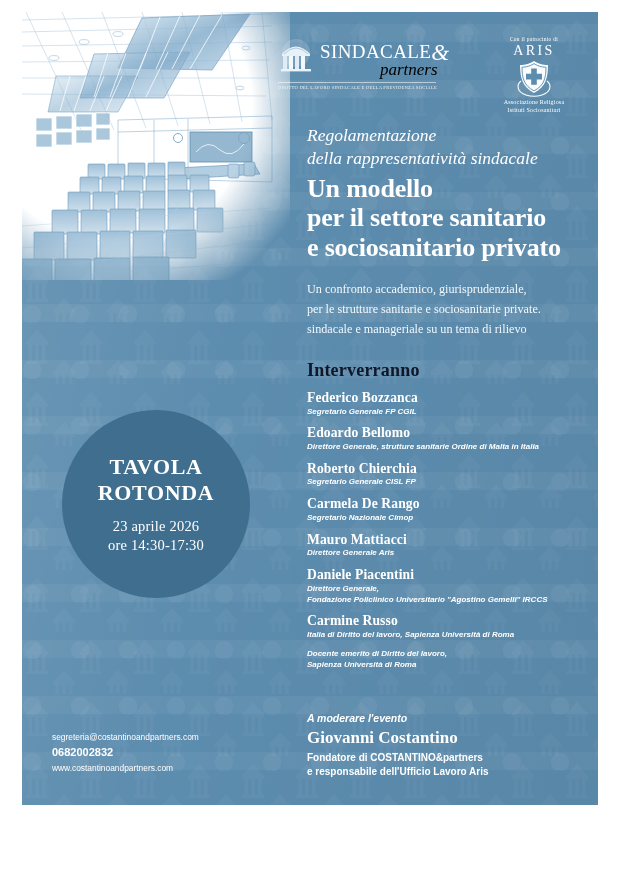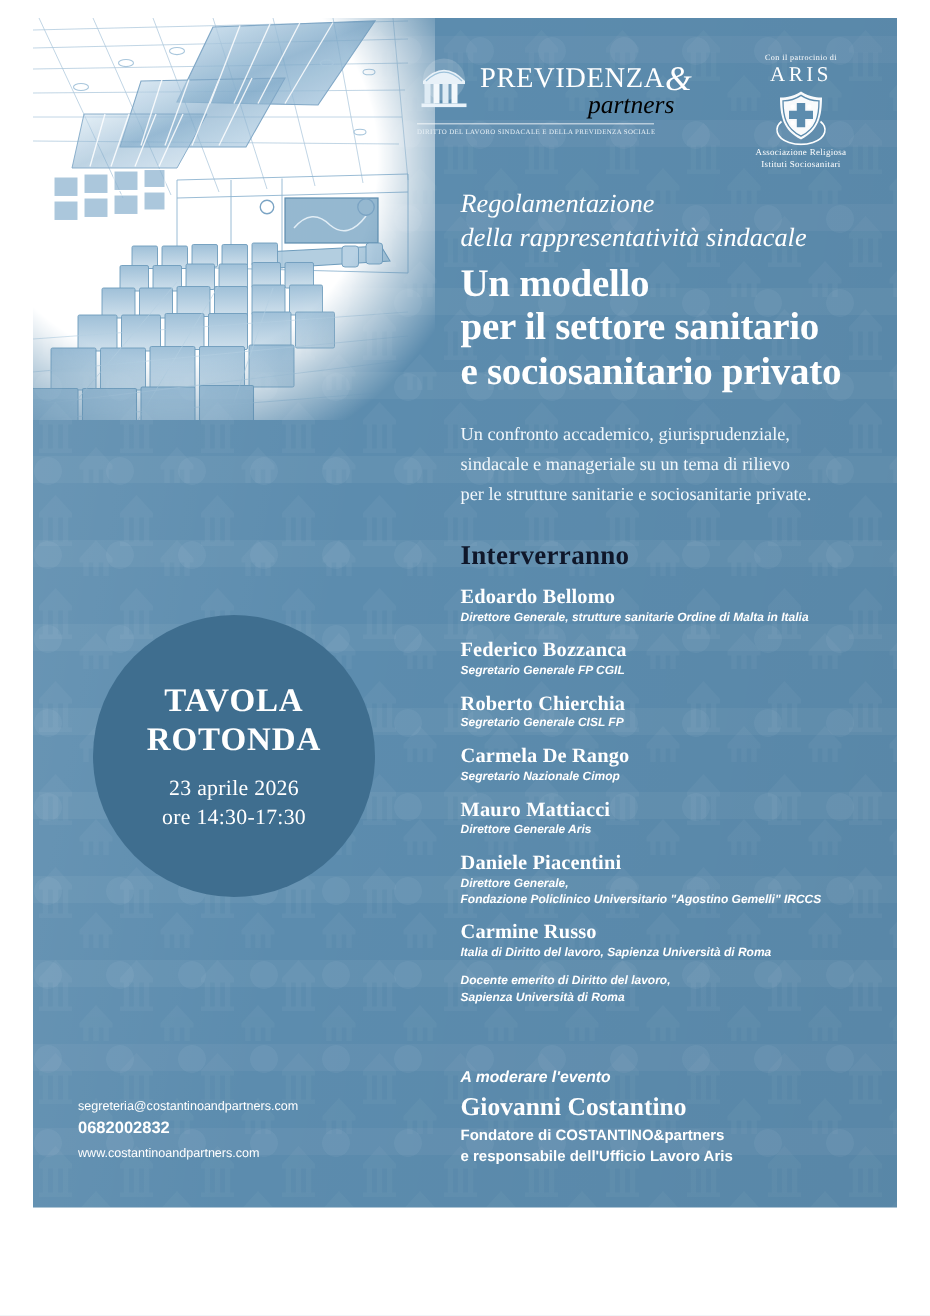--- a/index.html
+++ b/index.html
@@ -390,21 +390,21 @@
             <path d="M4 16 Q18 1 32 16 L32 18 L4 18 Z" fill="#e8f1f8"></path>
             <rect x="5" y="18" width="4" height="13" fill="#dfecf5"></rect>
             <rect x="11" y="18" width="4" height="13" fill="#f2f8fc"></rect>
             <rect x="17" y="18" width="4" height="13" fill="#dfecf5"></rect>
             <rect x="23" y="18" width="4" height="13" fill="#f2f8fc"></rect>
             <rect x="3" y="31" width="30" height="2.4" fill="#eaf3fa"></rect>
             <path d="M6 16 Q18 4 30 16" fill="none" stroke="#9ec2da" stroke-width="0.8"></path>
           </svg>
         </div>
         <div class="lc-text">
-          <div class="lc-name"><span>PREVIDENZA</span><span class="amp">&amp;</span></div>
+          <div class="lc-name"><span>SINDACALE</span><span class="amp">&amp;</span></div>
           <div class="lc-partners">partners</div>
         </div>
       </div>
       <div class="lc-tag">DIRITTO DEL LAVORO SINDACALE E DELLA PREVIDENZA SOCIALE</div>
     </div>
 
     <div class="logo-aris">
       <div class="aris-patro">Con il patrocinio di</div>
       <div class="aris-name">ARIS</div>
       <div class="aris-emblem">
@@ -435,37 +435,37 @@
       </div>
 
       <div class="headline">
         <div>Un modello</div>
         <div>per il settore sanitario</div>
         <div>e sociosanitario privato</div>
       </div>
 
       <div class="blurb">
         <div>Un confronto accademico, giurisprudenziale,</div>
+        <div>per le strutture sanitarie e sociosanitarie private.</div>
         <div>sindacale e manageriale su un tema di rilievo</div>
-        <div>per le strutture sanitarie e sociosanitarie private.</div>
       </div>
 
       <div class="speakers-title">Interverranno</div>
 
       <div class="speakers">
         <div class="sp">
+          <div class="sp-name">Federico Bozzanca</div>
+          <div class="sp-role">
+            <div>Segretario Generale FP CGIL</div>
+          </div>
+        </div>
+        <div class="sp">
           <div class="sp-name">Edoardo Bellomo</div>
           <div class="sp-role">
             <div>Direttore Generale, strutture sanitarie Ordine di Malta in Italia</div>
-          </div>
-        </div>
-        <div class="sp">
-          <div class="sp-name">Federico Bozzanca</div>
-          <div class="sp-role">
-            <div>Segretario Generale FP CGIL</div>
           </div>
         </div>
         <div class="sp">
           <div class="sp-name">Roberto Chierchia</div>
           <div class="sp-role">
             <div>Segretario Generale CISL FP</div>
           </div>
         </div>
         <div class="sp">
           <div class="sp-name">Carmela De Rango</div>

